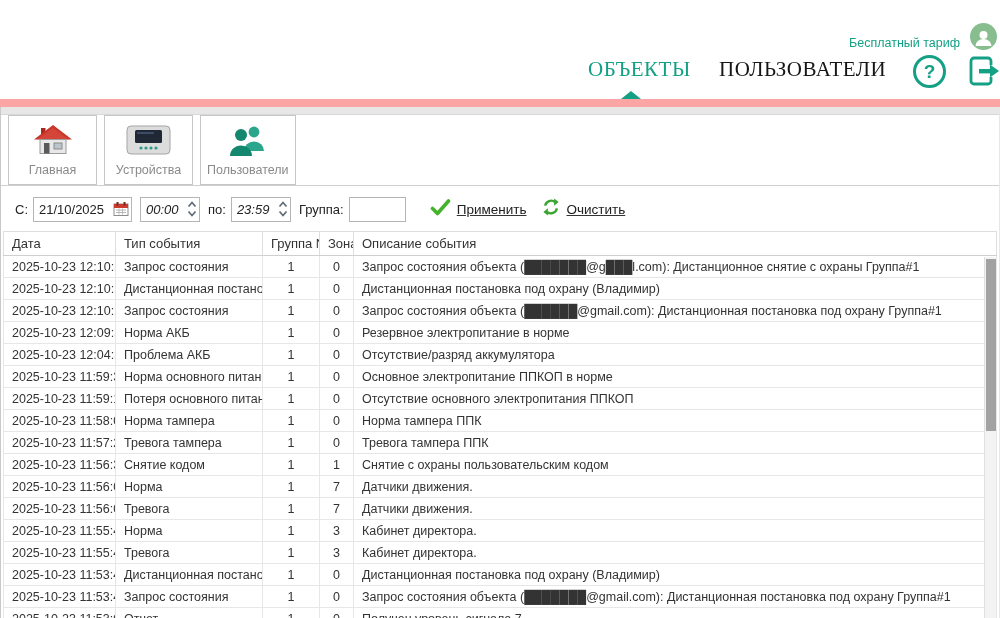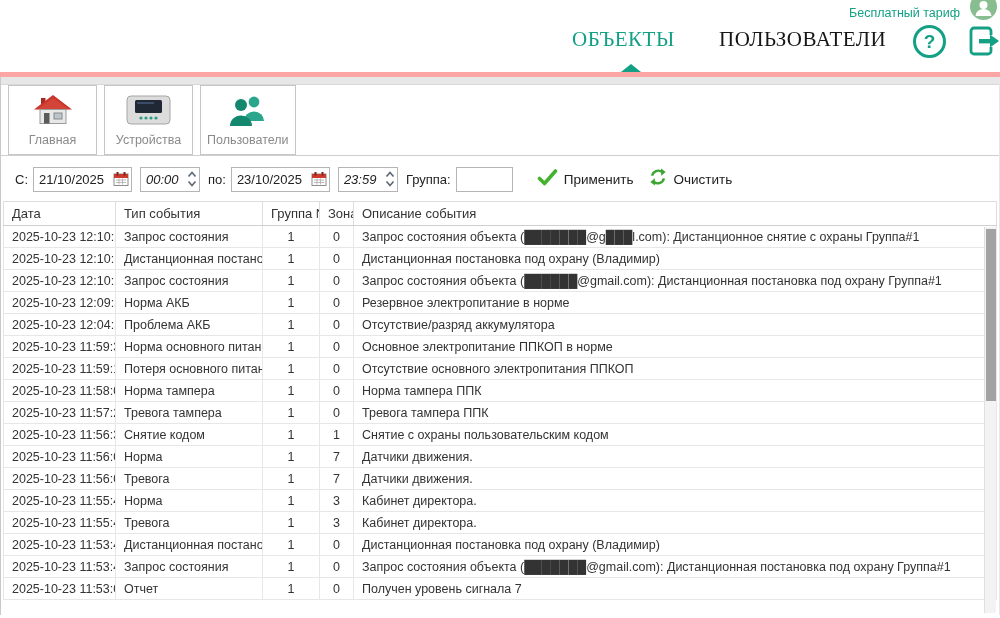--- a/index.html
+++ b/index.html
@@ -2,27 +2,27 @@
 <html><head>
 <meta charset="utf-8">
 <style>
   * { margin:0; padding:0; box-sizing:border-box; }
   html,body { width:1000px; height:618px; }
   body {
     position:relative; overflow:hidden; background:#fff;
     font-family:"Liberation Sans", sans-serif; color:#333;
   }
   
-  .header { position:relative; height:77px; background:#fff; border-bottom:5px solid #fca5a5; }
+  .header { position:relative; height:77px; background:#fff; border-bottom:8px solid #fca5a5;margin-top:30px; }
   .plan-label { position:absolute; top:6px; right:40px; font-size:12.5px; color:#14a085; }
   .avatar { position:absolute; top:-7px; right:3px; width:27px; height:27px; border-radius:50%;
             background:#87bd8f; display:flex; align-items:flex-end; justify-content:center; overflow:hidden; }
   .nav-item { position:absolute; top:27px; font-family:"Liberation Serif", serif; font-size:21px;
               letter-spacing:0.5px; cursor:pointer; }
-  .nav-objects { left:572px; color:#14a085; }
+  .nav-objects { left:588px; color:#14a085; }
   .nav-users { left:719px; color:#161616; }
   .help-circle { position:absolute; left:913px; top:25px; width:33px; height:33px; border:3px solid #14a085;
                  border-radius:50%; color:#14a085; font-size:19px; font-weight:bold; text-align:center;
                  line-height:27px; cursor:pointer; }
   .exit-btn { position:absolute; left:967px; top:25px; width:33px; height:32px; cursor:pointer; }
   .nav-caret { position:absolute; left:621px; bottom:0; width:0; height:0;
                border-left:10px solid transparent; border-right:10px solid transparent;
                border-bottom:8px solid #14a085; }
   
   .main { border-left:1px solid #c9c9c9; border-right:1px solid #e7e7e7; height:538px; }
@@ -40,21 +40,21 @@
   
   .filter-bar { display:flex; align-items:center; padding:10px 0 9px 14px; height:45px; background:#fff; }
   .filter-label { font-size:13px; color:#222; margin-right:5px; }
   .field { position:relative; margin-right:8px; display:inline-block; }
   .field input { height:25px; border:1px solid #b5b5b5; font-size:13px; padding:2px 20px 2px 5px;
                  font-family:"Liberation Sans", sans-serif; color:#222; }
   .date-input { width:99px; }
   .time-input { width:60px;font-style:italic; }
   .group-input { width:57px; padding-right:5px !important; }
   .in-icon { position:absolute; right:3px; top:50%; transform:translateY(-50%); display:flex; cursor:pointer; }
-  .action { display:flex; align-items:center; gap:6px; margin-left:16px; cursor:pointer; }
+  .action { display:flex; align-items:center; gap:6px; margin-left:16px; cursor:pointer;text-decoration:underline; }
   .action .action-label { font-size:13.5px; color:#222; }
   
   .table-wrap { position:relative; margin:0 2px; }
   table { width:100%; border-collapse:collapse; table-layout:fixed; border:1px solid #c9c9c9; }
   th { font-weight:normal; text-align:left; height:24px; border:1px solid #dedede;
        border-bottom:1px solid #cfcfcf; padding:2px 8px; font-size:13px; color:#333;
        white-space:nowrap; overflow:hidden; }
   td { height:22px; border:1px solid #e7e7e7; padding:2px 8px; font-size:12.5px; color:#333;
        white-space:nowrap; overflow:hidden; }
   td.center { text-align:center; padding:2px 2px; }
@@ -150,32 +150,20 @@
     <span class="field">
       <input class="time-input" value="00:00" style="">
       <span class="in-icon">
         <svg width="10" height="19" viewBox="0 0 10 19">
           <polyline points="1.5,7 5,3 8.5,7" fill="none" stroke="#5f6b77" stroke-width="1.7"></polyline>
           <polyline points="1.5,12 5,16 8.5,12" fill="none" stroke="#5f6b77" stroke-width="1.7"></polyline>
         </svg>
       </span>
     </span>
     <span class="filter-label">по:</span>
-    <span class="field">
-      <input class="date-input" value="23/10/2025" style="">
-      <span class="in-icon">
-        <svg width="16" height="15" viewBox="0 0 16 15">
-          <rect x="1" y="2.5" width="14" height="11.5" fill="#fff" stroke="#8d8d8d"></rect>
-          <rect x="1" y="2.5" width="14" height="4" fill="#cd3a2e"></rect>
-          <rect x="3.5" y="0.5" width="2" height="3.5" fill="#7c241c"></rect>
-            <rect x="10.5" y="0.5" width="2" height="3.5" fill="#7c241c"></rect>
-          <path d="M3 8.5 h10 M3 11 h10 M6 7 v6 M9.5 7 v6" stroke="#b9b9b9" stroke-width="1"></path>
-        </svg>
-      </span>
-    </span>
     <span class="field">
       <input class="time-input" value="23:59" style="">
       <span class="in-icon">
         <svg width="10" height="19" viewBox="0 0 10 19">
           <polyline points="1.5,7 5,3 8.5,7" fill="none" stroke="#5f6b77" stroke-width="1.7"></polyline>
           <polyline points="1.5,12 5,16 8.5,12" fill="none" stroke="#5f6b77" stroke-width="1.7"></polyline>
         </svg>
       </span>
     </span>
     <span class="filter-label">Группа:</span>

